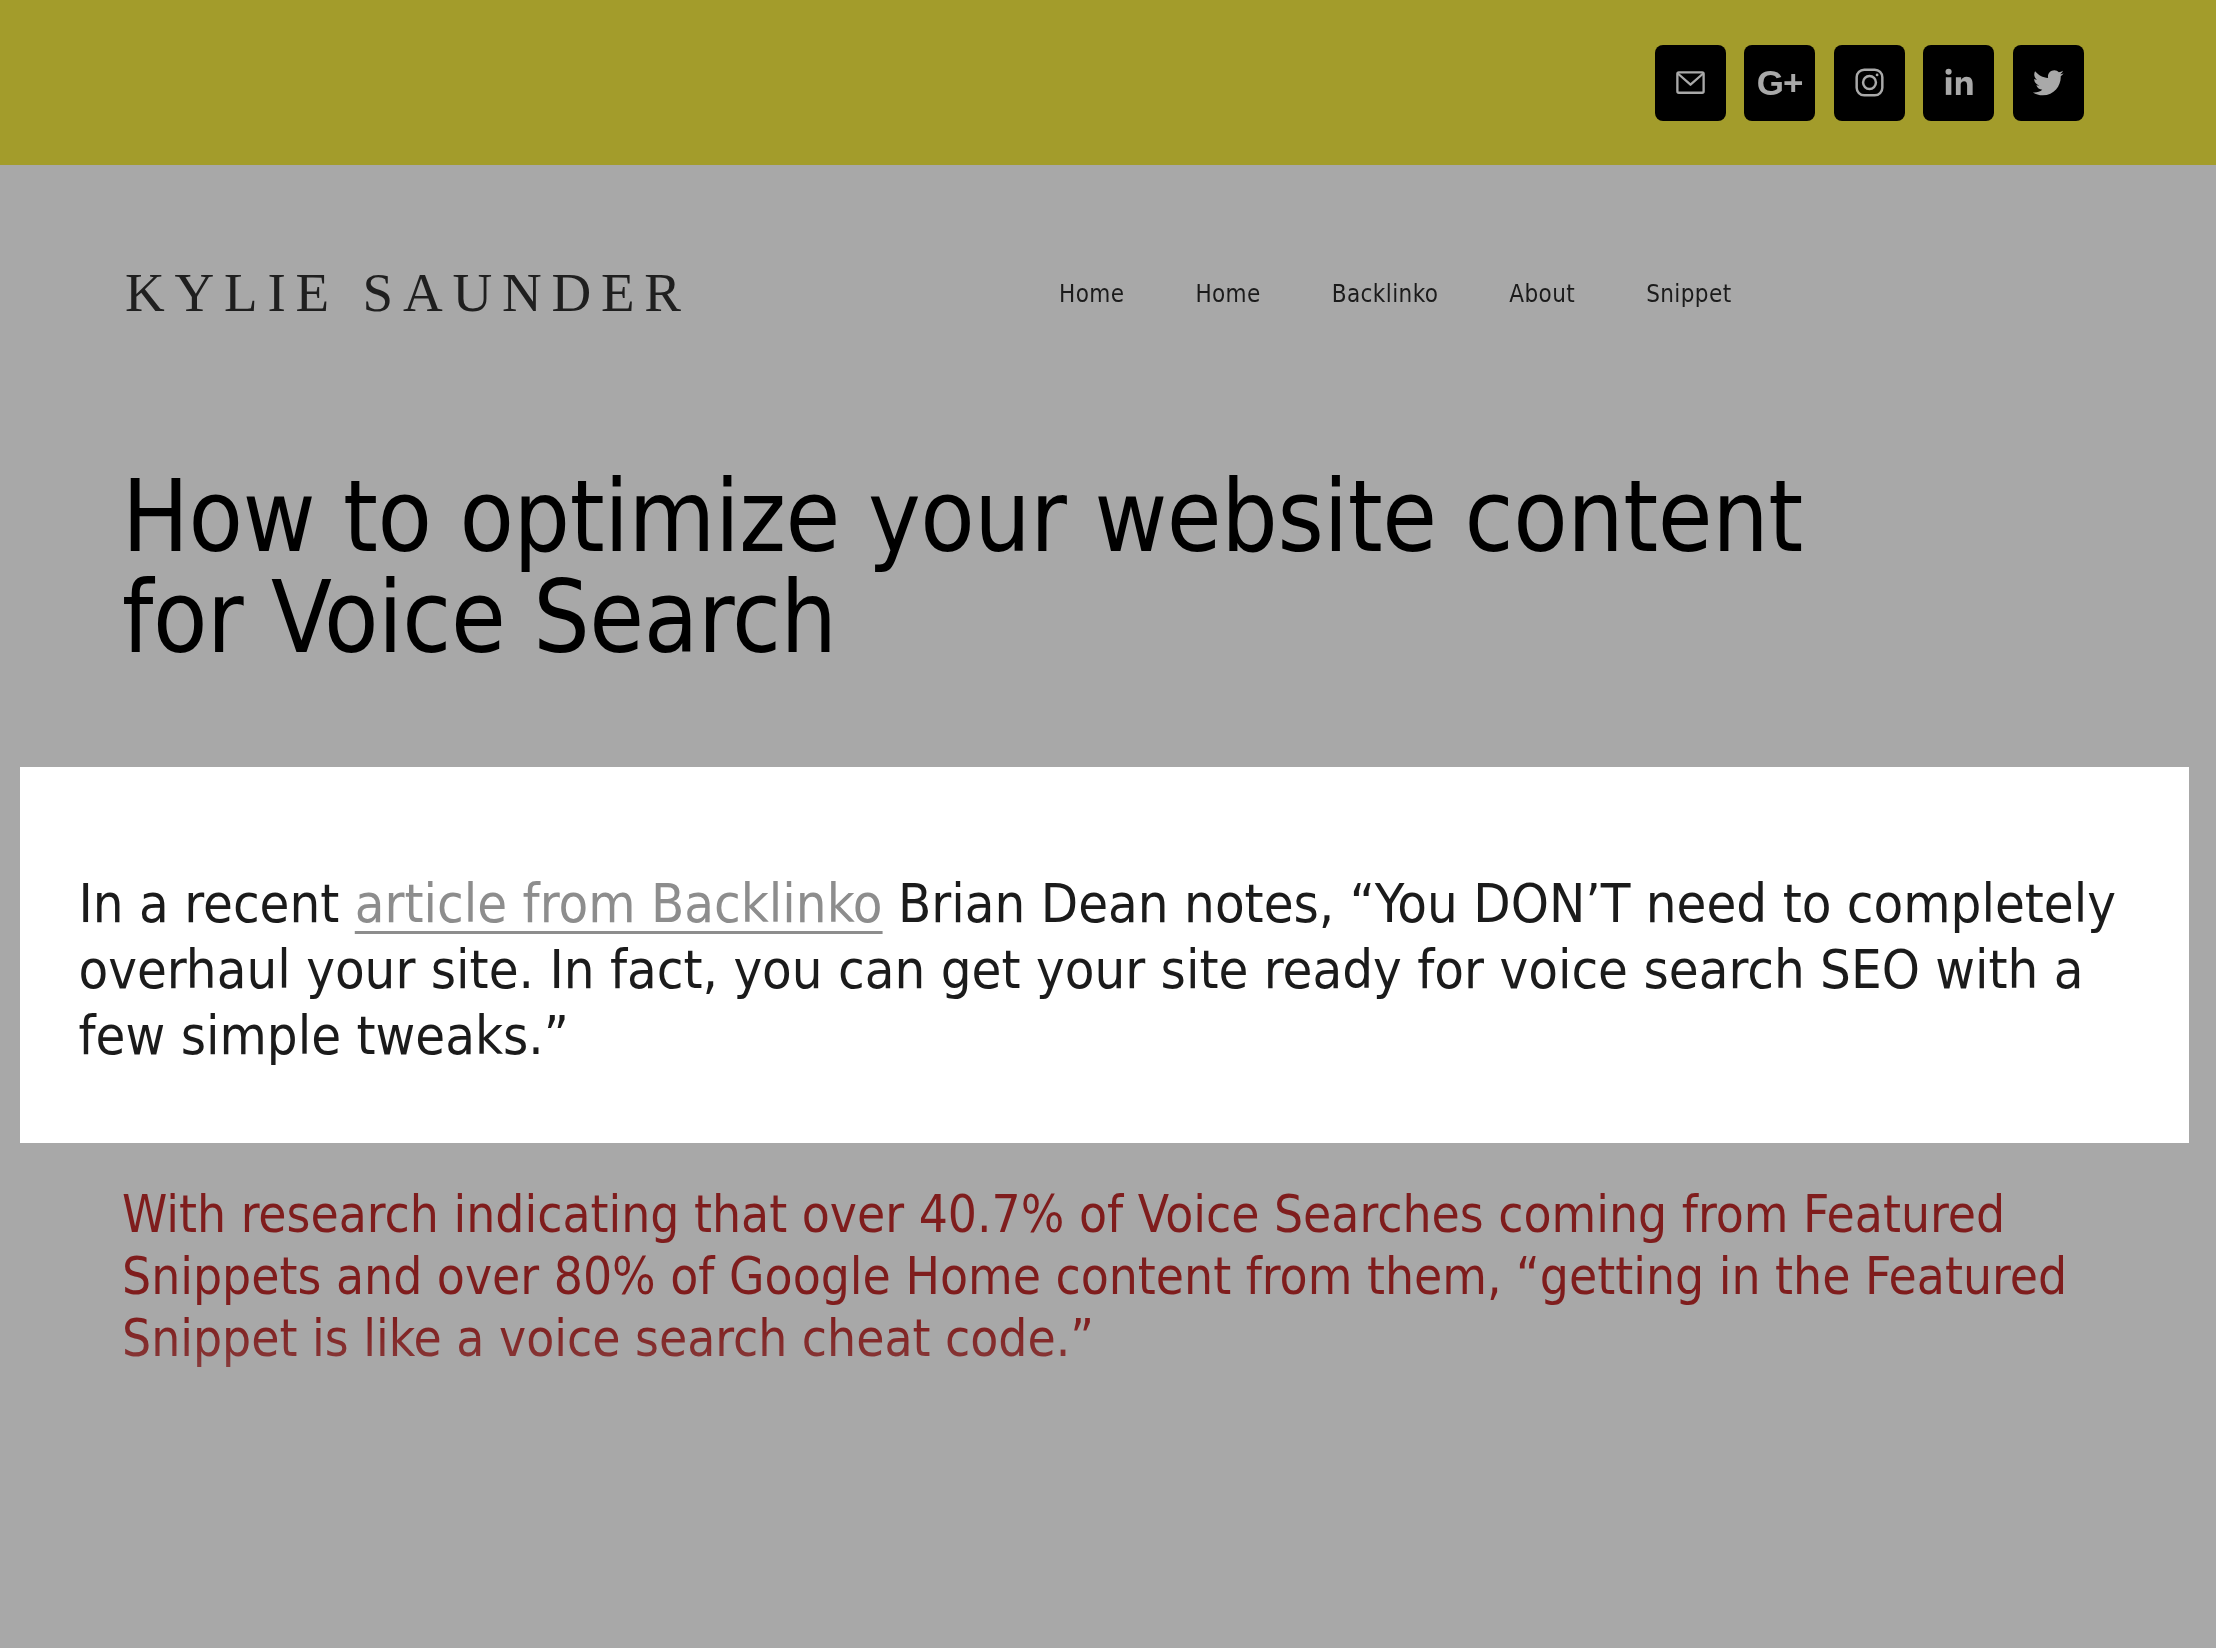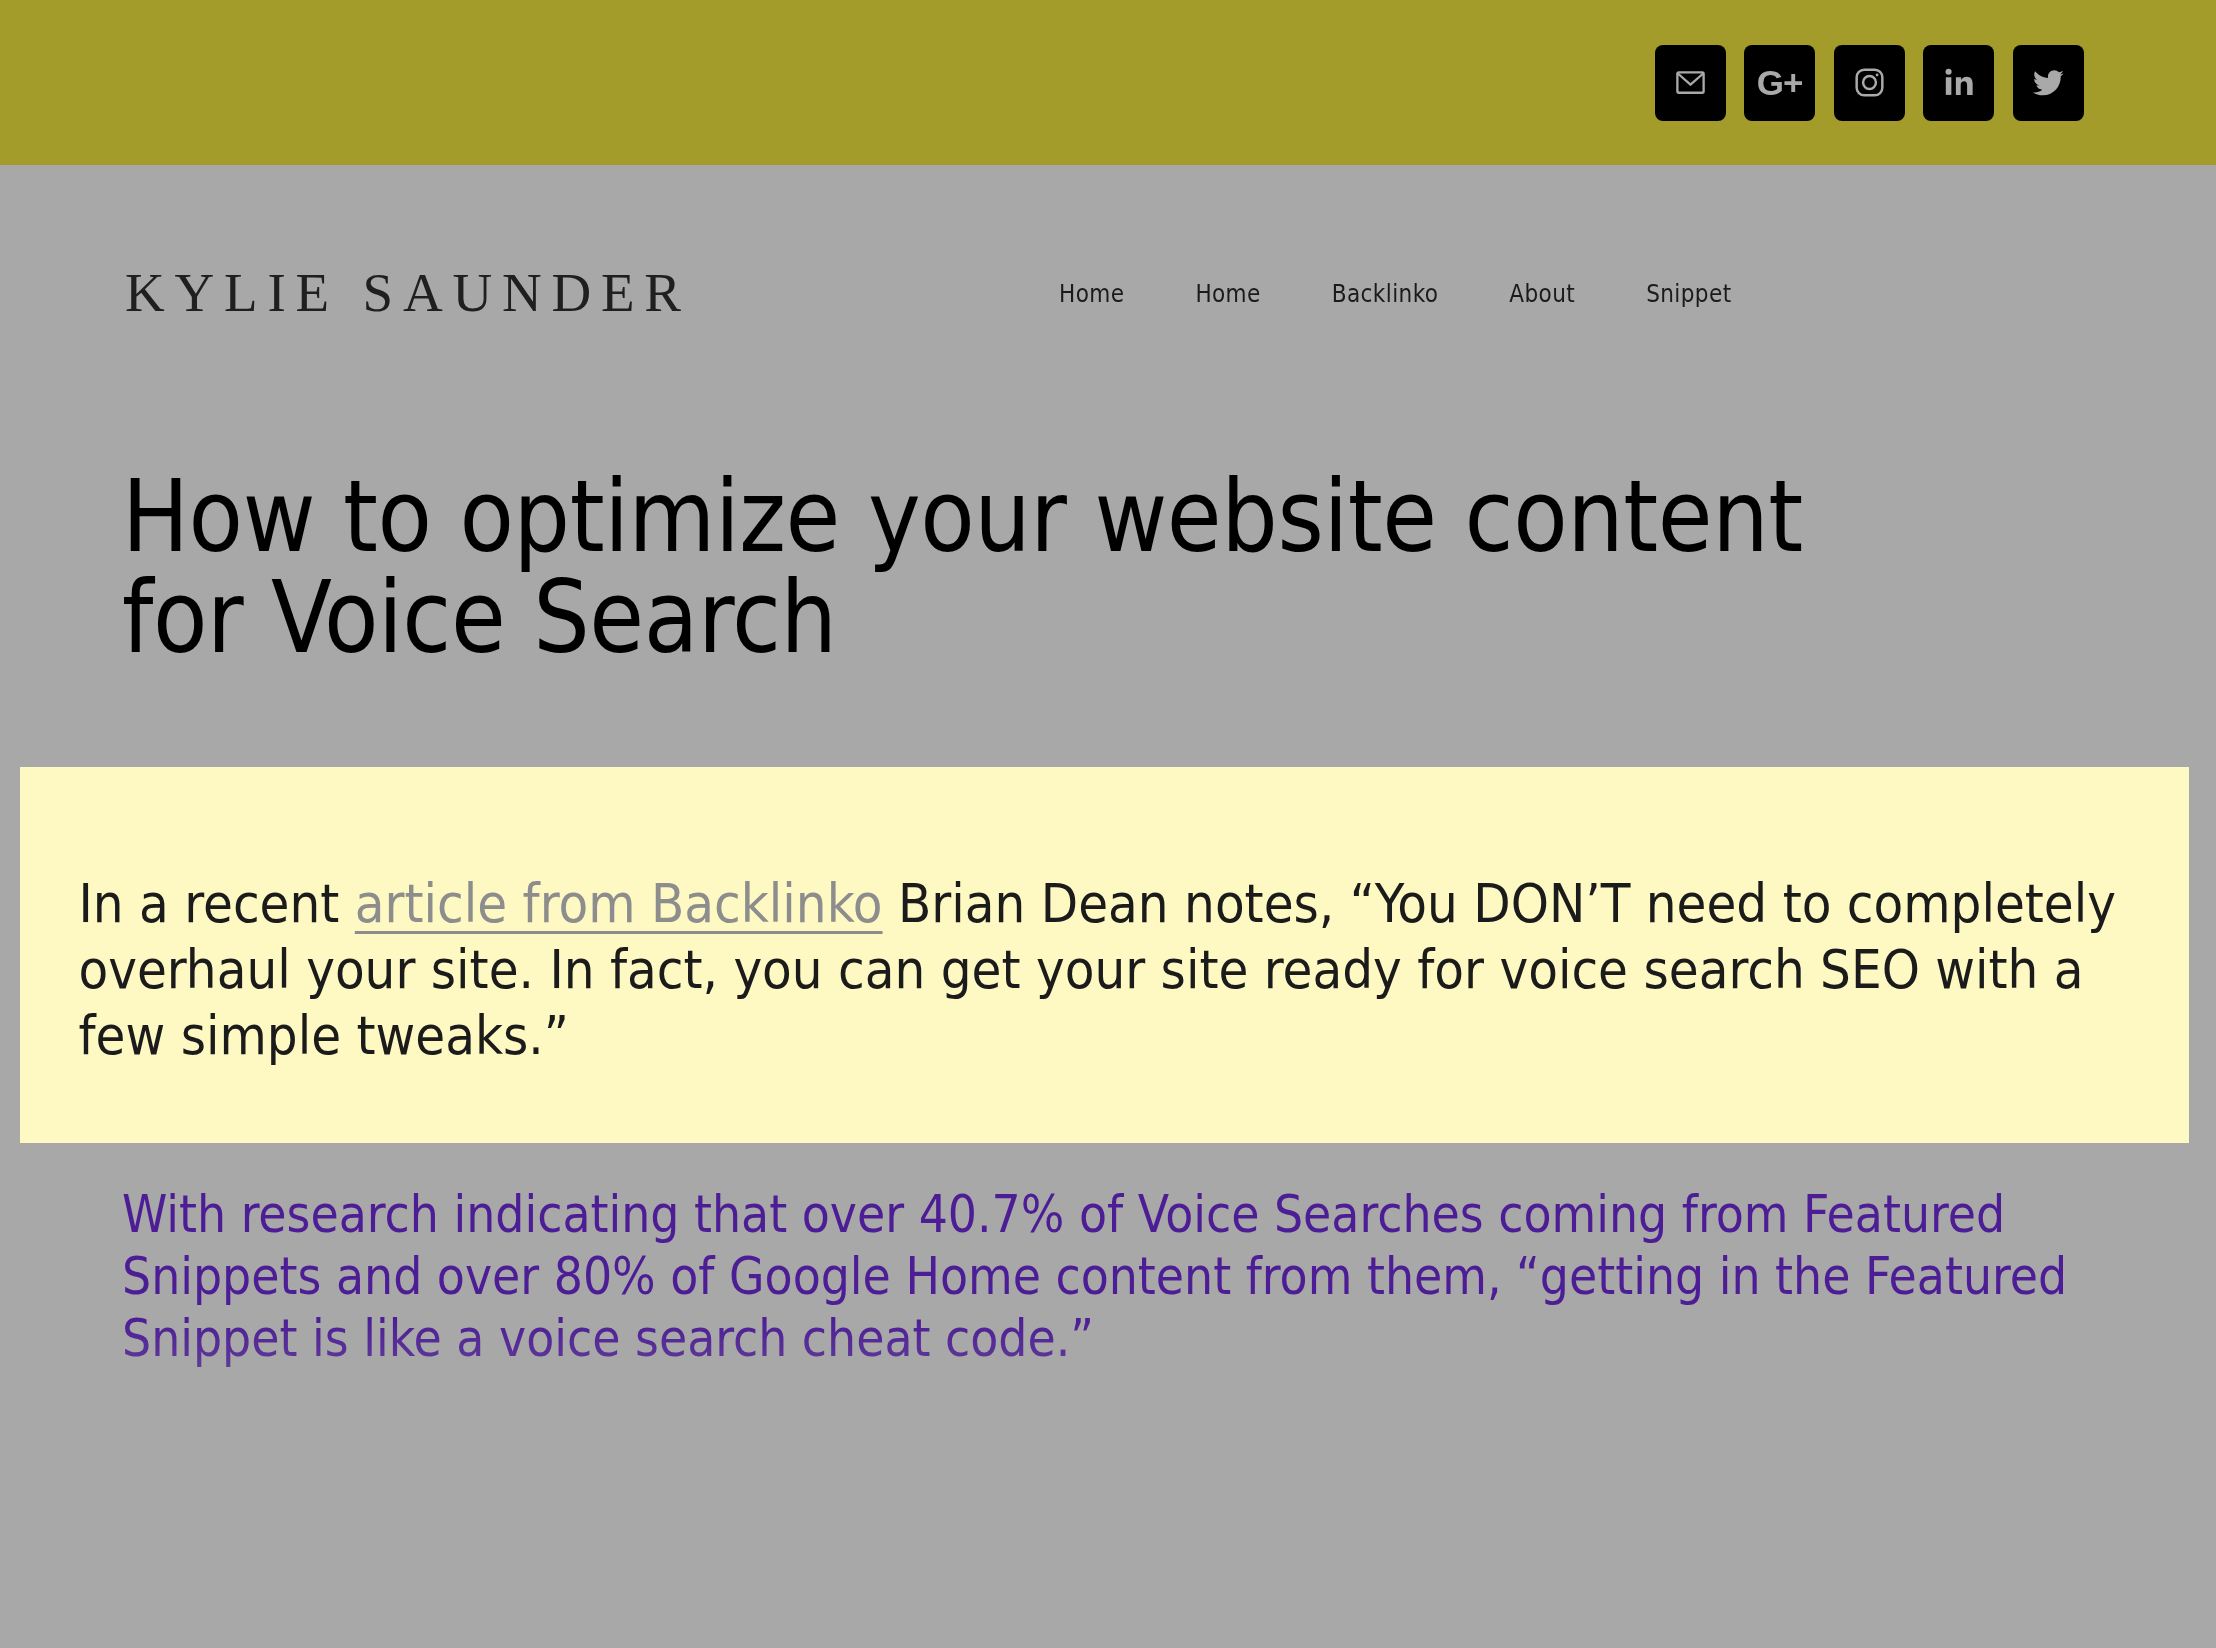--- a/index.html
+++ b/index.html
@@ -116,21 +116,21 @@
     letter-spacing: -0.4px;
     margin-top: 32px;
   }
 
   .highlight-box {
     position: absolute;
     left: 19.5px;
     top: 434px;
     width: 2169px;
     height: 376px;
-    background: #fef9c3;
+    background: #ffffff;
   }
   .highlight-text {
     position: absolute;
     left: 59px;
     top: 50px;
     width: 2075px;
     font-family: "DejaVu Sans Condensed", "Liberation Sans", sans-serif;
     font-weight: 300;
     font-size: 54px;
     line-height: 1.22;
@@ -158,21 +158,21 @@
         rgba(0,0,0,1) 0px, rgba(0,0,0,1) 133px,
         rgba(0,0,0,0.82) 177px, rgba(0,0,0,0.55) 220px,
         rgba(0,0,0,0.22) 257px, rgba(0,0,0,0.08) 293px);
   }
   .para {
     margin: 0;
     font-family: "DejaVu Sans Condensed", "Liberation Sans", sans-serif;
     font-weight: 300;
     font-size: 51px;
     line-height: 1.22;
-    color: #4c1d95;
+    color: #7f1d1d;
   }
 </style>
 </head>
 <body>
 
 <div class="social-bar">
   <div class="social-list">
 
     <div class="social-btn">
       <span>

